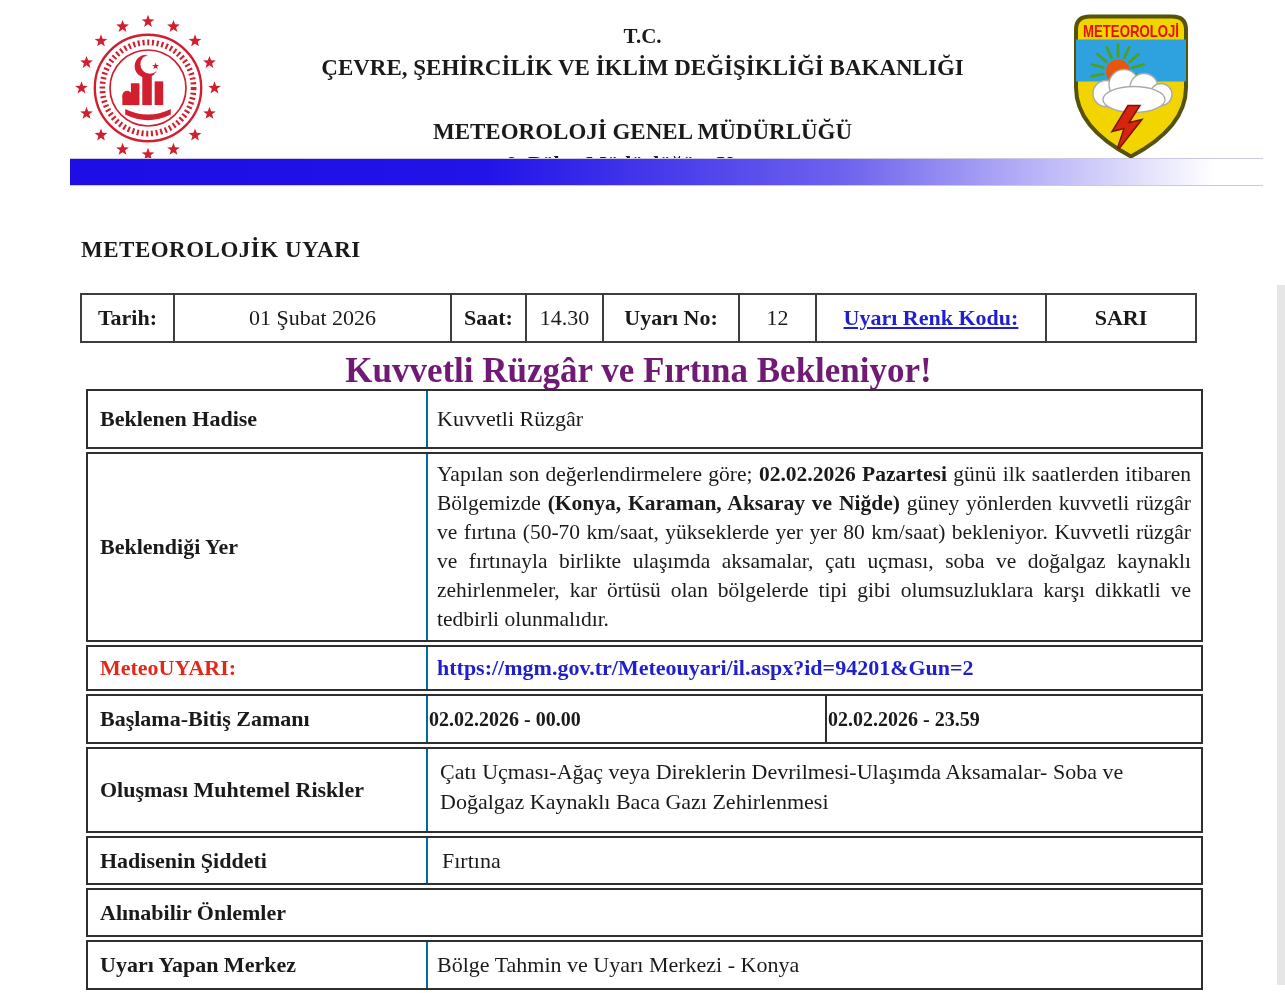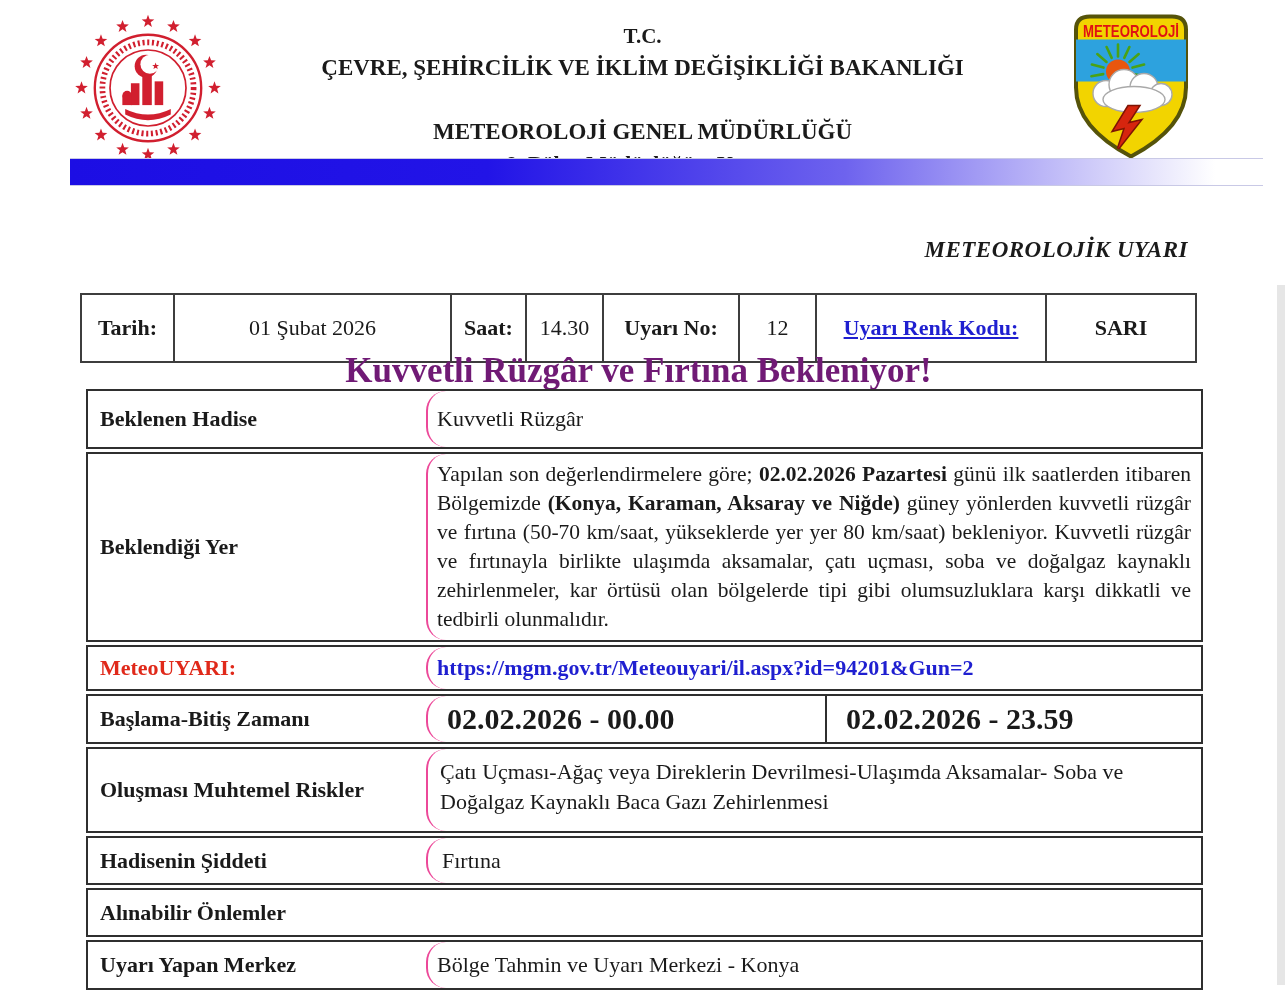--- a/index.html
+++ b/index.html
@@ -25,27 +25,27 @@
   .seal-logo   { position:absolute; left:72px;  top:12px; width:152px; height:152px; }
   .shield-logo { position:absolute; left:1066px; top:8px; width:130px; height:158px; }
 
   .blue-bar {
     position:absolute; left:70px; top:158px; width:1193px; height:26px;
     background:linear-gradient(90deg,#1c0ee4 0%,#2214e7 35%,#6e63ee 65%,#ffffff 96%);
     border-top:1px solid #c9c9e6; border-bottom:1px solid #c9c9e6;
   }
 
   .doc-title {
-    position:absolute; top:237px; left:71px; width:1117px;
-    text-align:right; font-weight:bold; font-size:23px; letter-spacing:0.5px;font-style:italic;
+    position:absolute; top:237px; left:81px; width:1117px;
+    text-align:left; font-weight:bold; font-size:23px; letter-spacing:0.5px;
   }
 
   
   .info-table {
-    position:absolute; left:80px; top:293px; width:1117px; height:70px;
+    position:absolute; left:80px; top:293px; width:1117px; height:50px;
     display:flex; border:2px solid #3d3d3d; box-sizing:border-box; background:#fff;
   }
   .info-cell {
     display:flex; align-items:center; justify-content:center;
     border-left:2px solid #3d3d3d; box-sizing:border-box;
     font-size:22px; white-space:nowrap; padding:0 4px;
   }
   .info-cell:first-child { border-left:none; }
   .ic-label { font-weight:bold; }
   .w-tarih { width:91px; }   .w-date { width:277px; }
@@ -65,37 +65,37 @@
   .mrow {
     display:flex; border:2px solid #2f2f2f; margin-top:3px;
     box-sizing:border-box; background:#fff;
   }
   .mrow:first-child { margin-top:0; }
   .mlabel {
     width:338px; flex:0 0 338px; display:flex; align-items:center;
     padding:4px 6px 4px 12px; font-weight:bold; font-size:22px; box-sizing:border-box;
   }
   .mvalue {
-    flex:1; border-left:2px solid #ec4899; display:flex; align-items:center;
-    padding:4px 10px 4px 9px; font-size:22px; box-sizing:border-box;border-radius:20px;
+    flex:1; border-left:2px solid #0369a1; display:flex; align-items:center;
+    padding:4px 10px 4px 9px; font-size:22px; box-sizing:border-box;
   }
   .rh1 { min-height:60px; }  .rh2 { min-height:177px; }
   .rh3 { min-height:46px; }  .rh4 { min-height:50px; }
   .rh5 { min-height:49px; }  .rh6 { min-height:86px; }
   .rh7 { min-height:49px; }  .rh8 { min-height:50px; }
 
   .para {
     display:block; text-align:justify; line-height:29px; font-size:21.5px;
     padding:6px 10px 6px 9px;
   }
   .red-label { color:#e0291a; }
   .split-value { padding:0; align-items:stretch; }
   .sub-cell {
-    display:flex; align-items:center; padding-left:19px; font-weight:bold;
-    font-size:30px; box-sizing:border-box;
+    display:flex; align-items:center; padding-left:1px; font-weight:bold;
+    font-size:20px; box-sizing:border-box;
   }
   .sub-start { width:399px; flex:0 0 399px; border-right:2px solid #2f2f2f; }
   .sub-end   { flex:1; }
   .risk-text { display:block; line-height:30px; padding:8px 10px 8px 12px; }
   .cursor { cursor:pointer; }
 
   
   .edge-right {
     position:absolute; right:0; top:285px; width:8px; height:700px;
     background:#d9d9d9; opacity:0.65;

